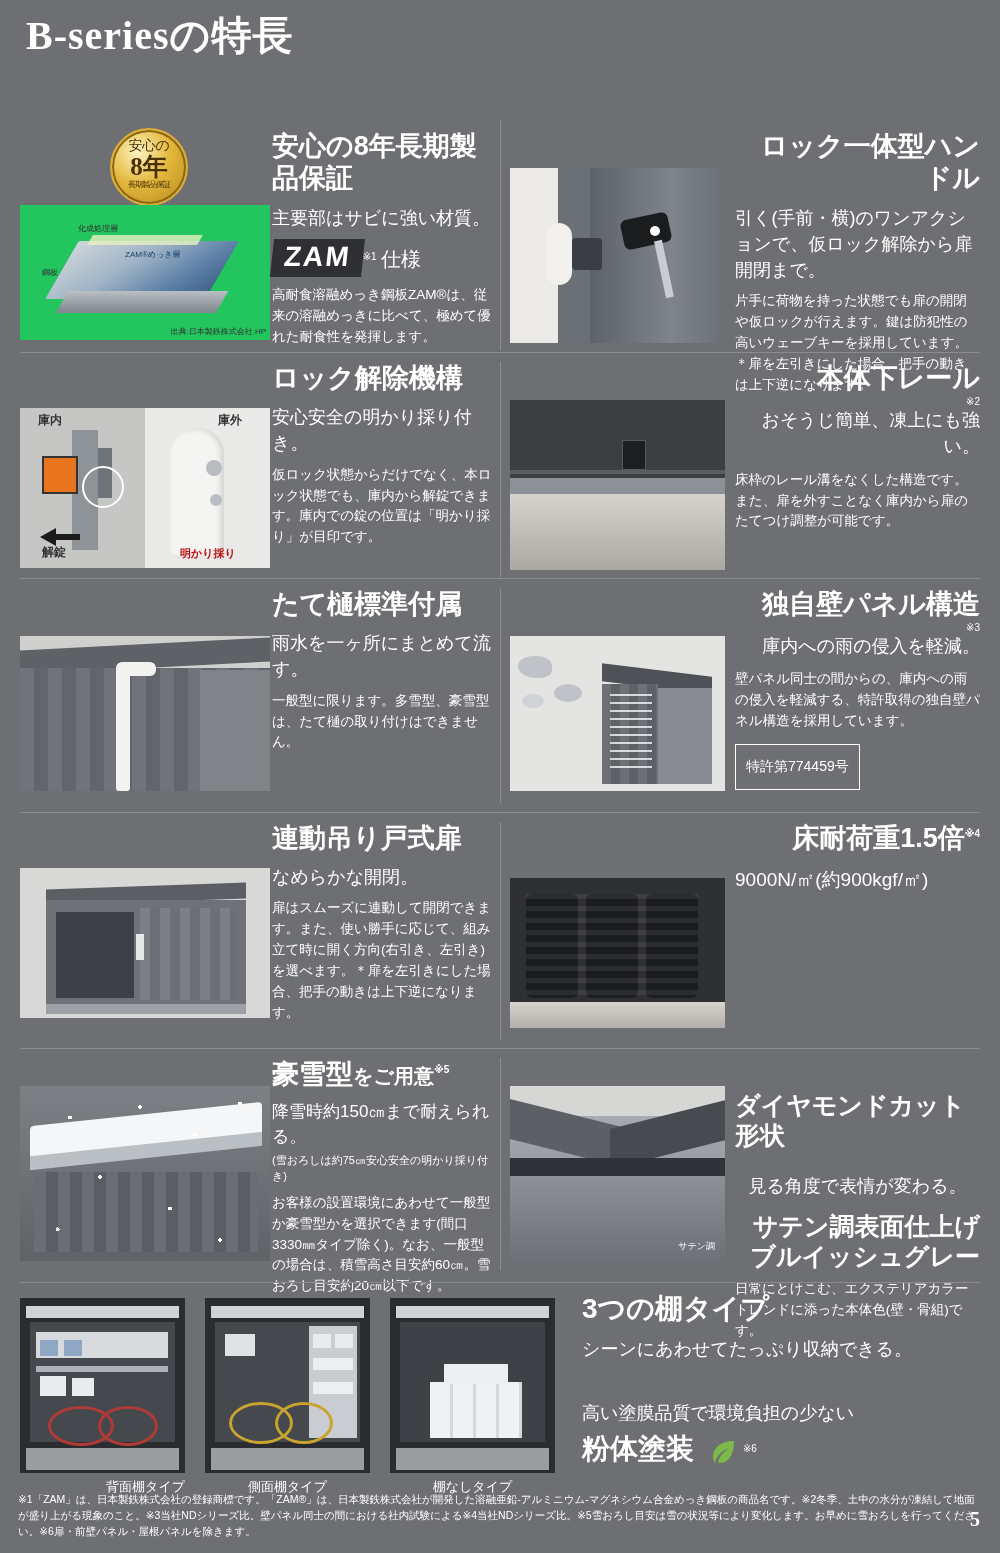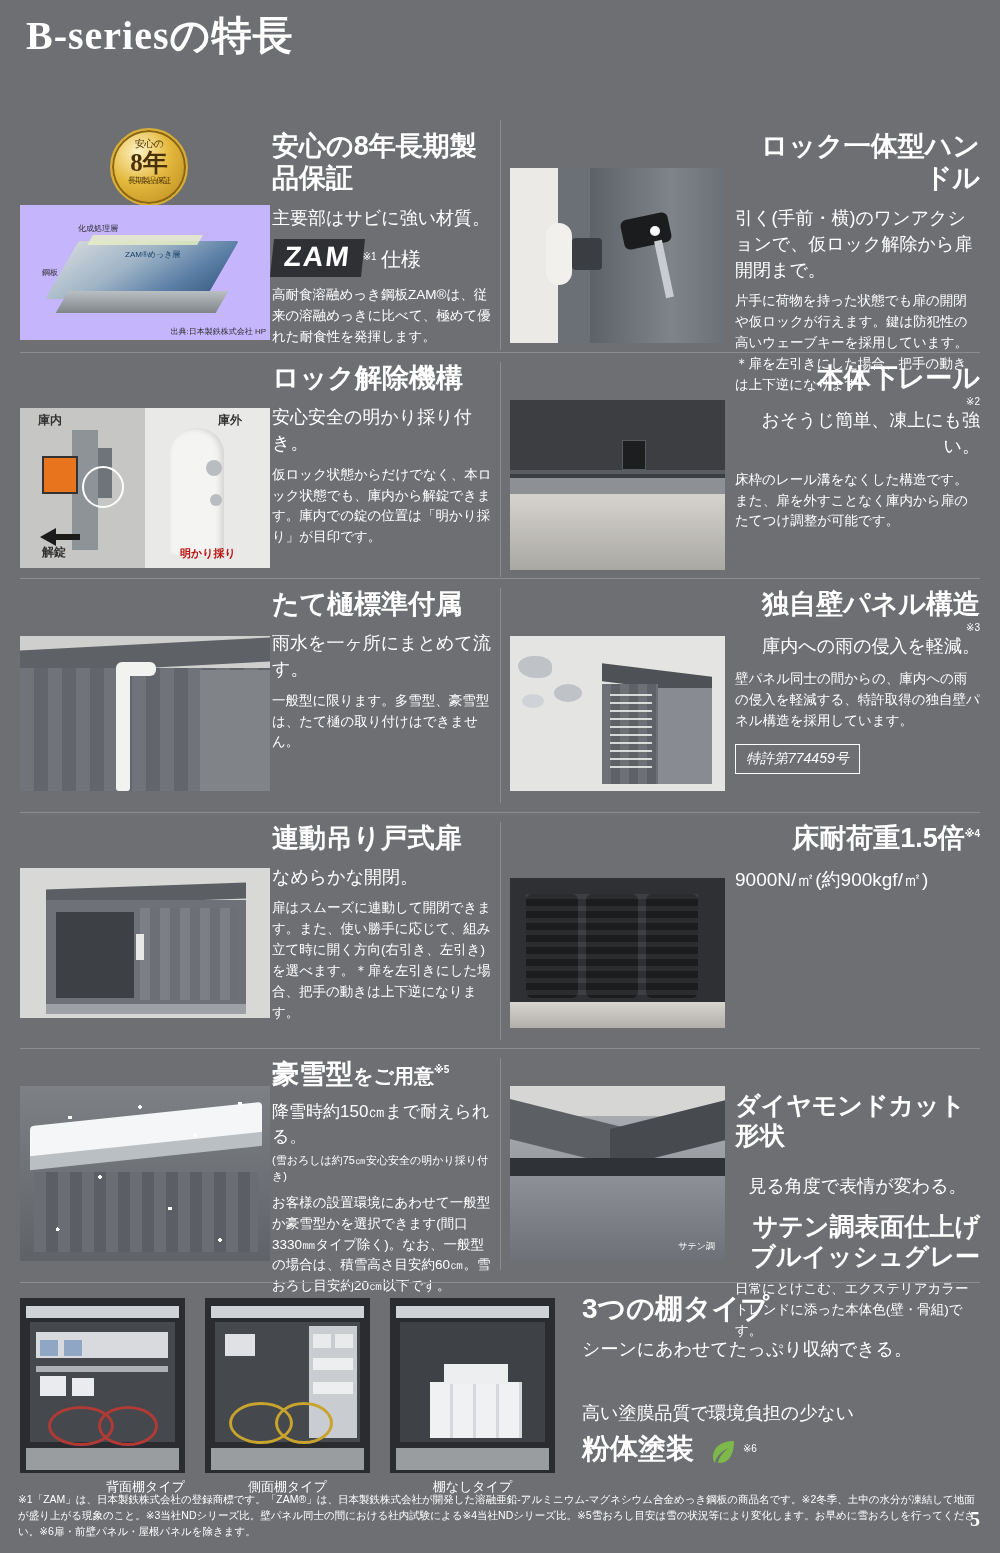--- a/index.html
+++ b/index.html
@@ -30,34 +30,34 @@
   .small{font-size:11px;line-height:1.5;}
   .sup{font-size:10px;vertical-align:super;}
 
   
   .badge{
     position:absolute;width:74px;height:74px;border-radius:50%;
     background:radial-gradient(circle at 35% 30%,#fff3c4 0%,#e3b83c 45%,#b8861c 100%);
     color:#4a3105;text-align:center;border:2px solid #d9ae38;
     box-shadow:0 0 0 2px #8a6512 inset;
   }
-  .badge .b1{font-size:10px;margin-top:7px;letter-spacing:-0.5px;}
+  .badge .b1{font-size:14px;margin-top:7px;letter-spacing:-0.5px;}
   .badge .b2{font-size:25px;font-weight:bold;line-height:0.95;font-family:"Liberation Serif",serif;}
   .badge .b3{font-size:8px;letter-spacing:-1px;}
 
   
   .zam{
     display:inline-block;background:#2f3034;color:#fff;font-weight:bold;
     font-size:28px;padding:2px 12px 4px;letter-spacing:2px;
     font-family:"Liberation Sans",sans-serif;
     transform:skewX(-6deg);
   }
 
   .patentbox{
-    display:inline-block;border:1px solid #fff;padding:5px 10px;font-size:14px;font-style:italic;
+    display:inline-block;border:1px solid #fff;padding:13px 10px;font-size:14px;
   }
 
   
   .ph-label{position:absolute;font-size:8px;color:#333;}
   .shelf-caption{position:absolute;font-size:13px;color:#fff;text-align:center;}
 
   
   .footnote{
     position:absolute;left:18px;top:1492px;width:962px;
     font-size:10.5px;line-height:1.5;color:#fff;
@@ -75,21 +75,21 @@
   <div class="page-title">B-seriesの特長</div>
 
   <div class="vdiv" style="left:500px;top:120px;height:230px;"></div>
 
   <div class="badge" style="left:110px;top:128px;">
     <div class="b1">安心の</div>
     <div class="b2">8年</div>
     <div class="b3">長期製品保証</div>
   </div>
 
-  <div class="photo" style="left:20px;top:205px;width:250px;height:135px;background:#c4b5fd;">
+  <div class="photo" style="left:20px;top:205px;width:250px;height:135px;background:#22c55e;">
     <div style="position:absolute;left:42px;top:36px;width:160px;height:58px;background:linear-gradient(135deg,#cfd5da 0%,#9fb4c6 40%,#5b7fa6 75%,#3d5f86 100%);transform:skewX(-30deg);border-radius:2px;"></div>
     <div style="position:absolute;left:42px;top:86px;width:160px;height:22px;background:linear-gradient(180deg,#b9bfc2,#7f868a);transform:skewX(-30deg);"></div>
     <div style="position:absolute;left:70px;top:30px;width:110px;height:10px;background:#e9f0c2;transform:skewX(-30deg);opacity:.8;"></div>
     <div class="ph-label" style="left:58px;top:18px;">化成処理層</div>
     <div class="ph-label" style="left:105px;top:44px;color:#16406b;">ZAM®めっき層</div>
     <div class="ph-label" style="left:22px;top:62px;">鋼板</div>
     <div class="ph-label" style="right:4px;bottom:3px;">出典:日本製鉄株式会社 HP</div>
   </div>
 
   <div class="cell" style="left:272px;top:130px;width:222px;">

